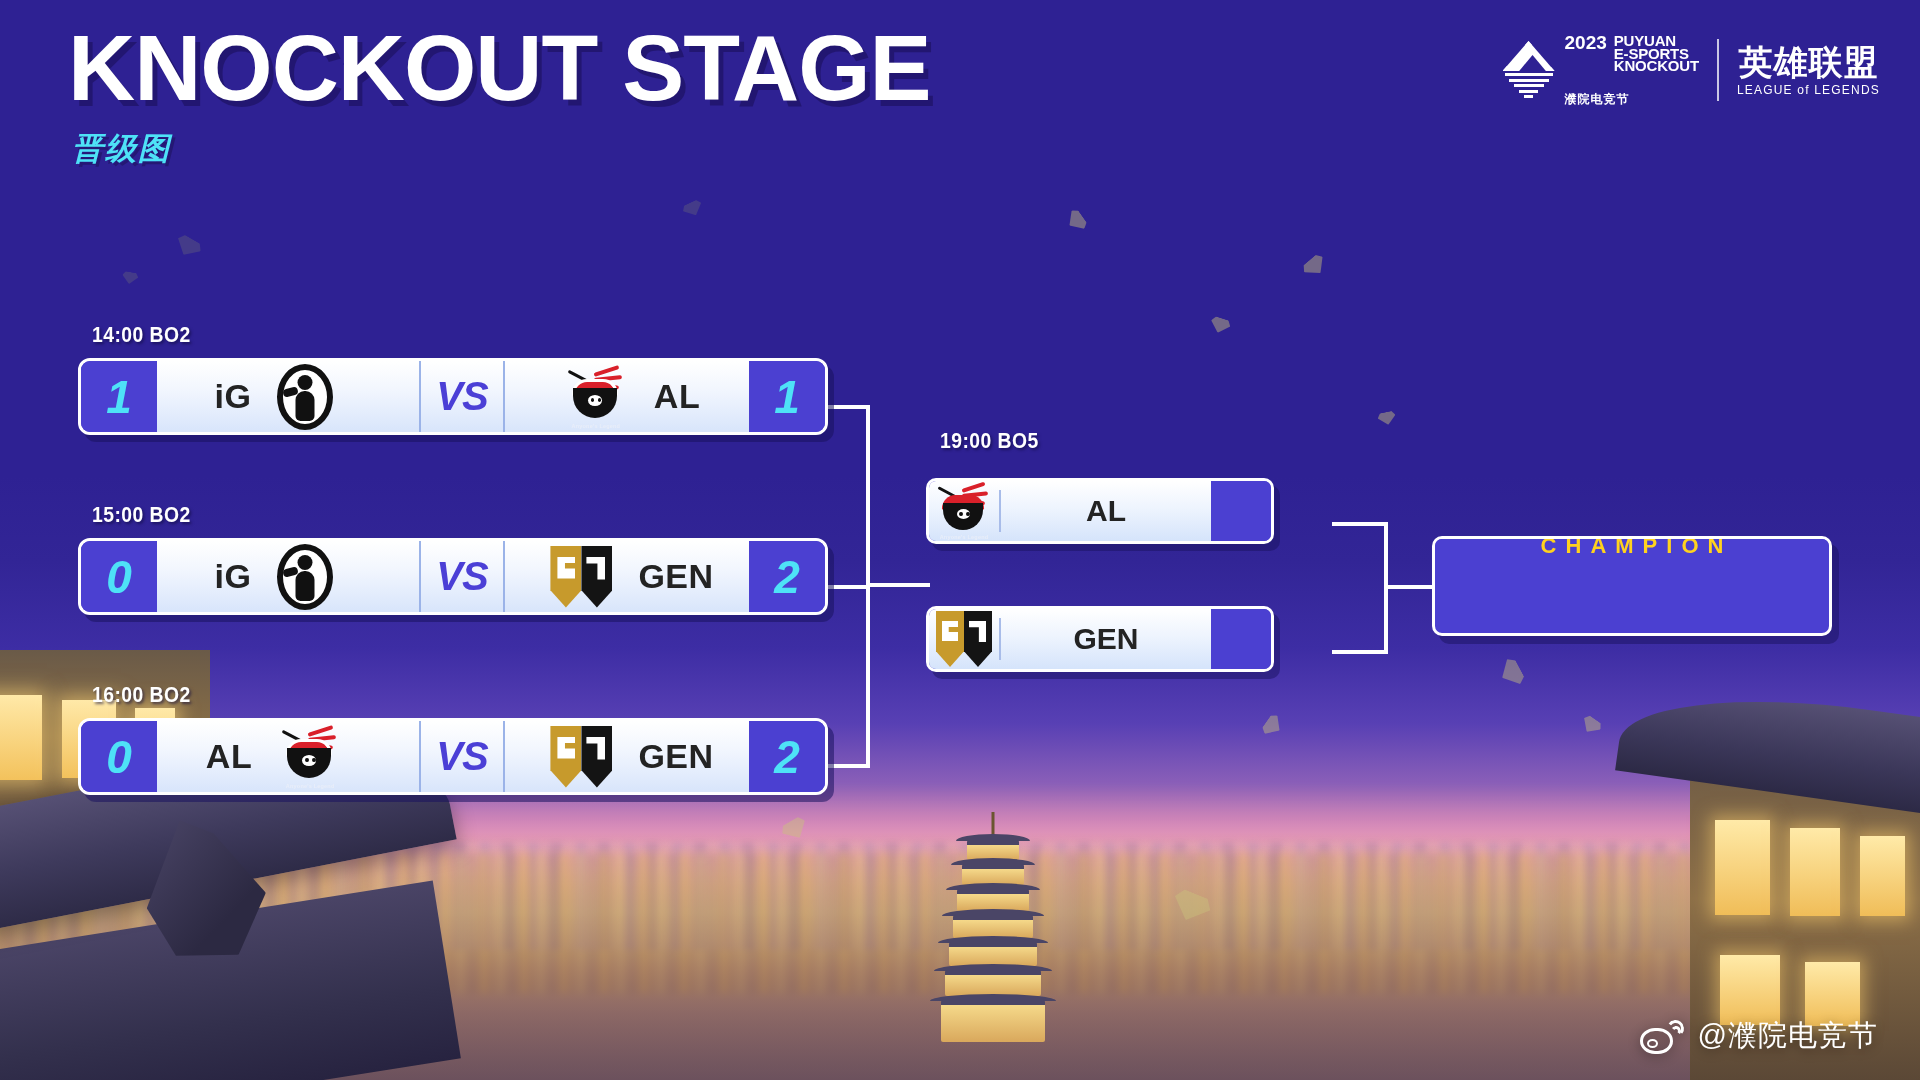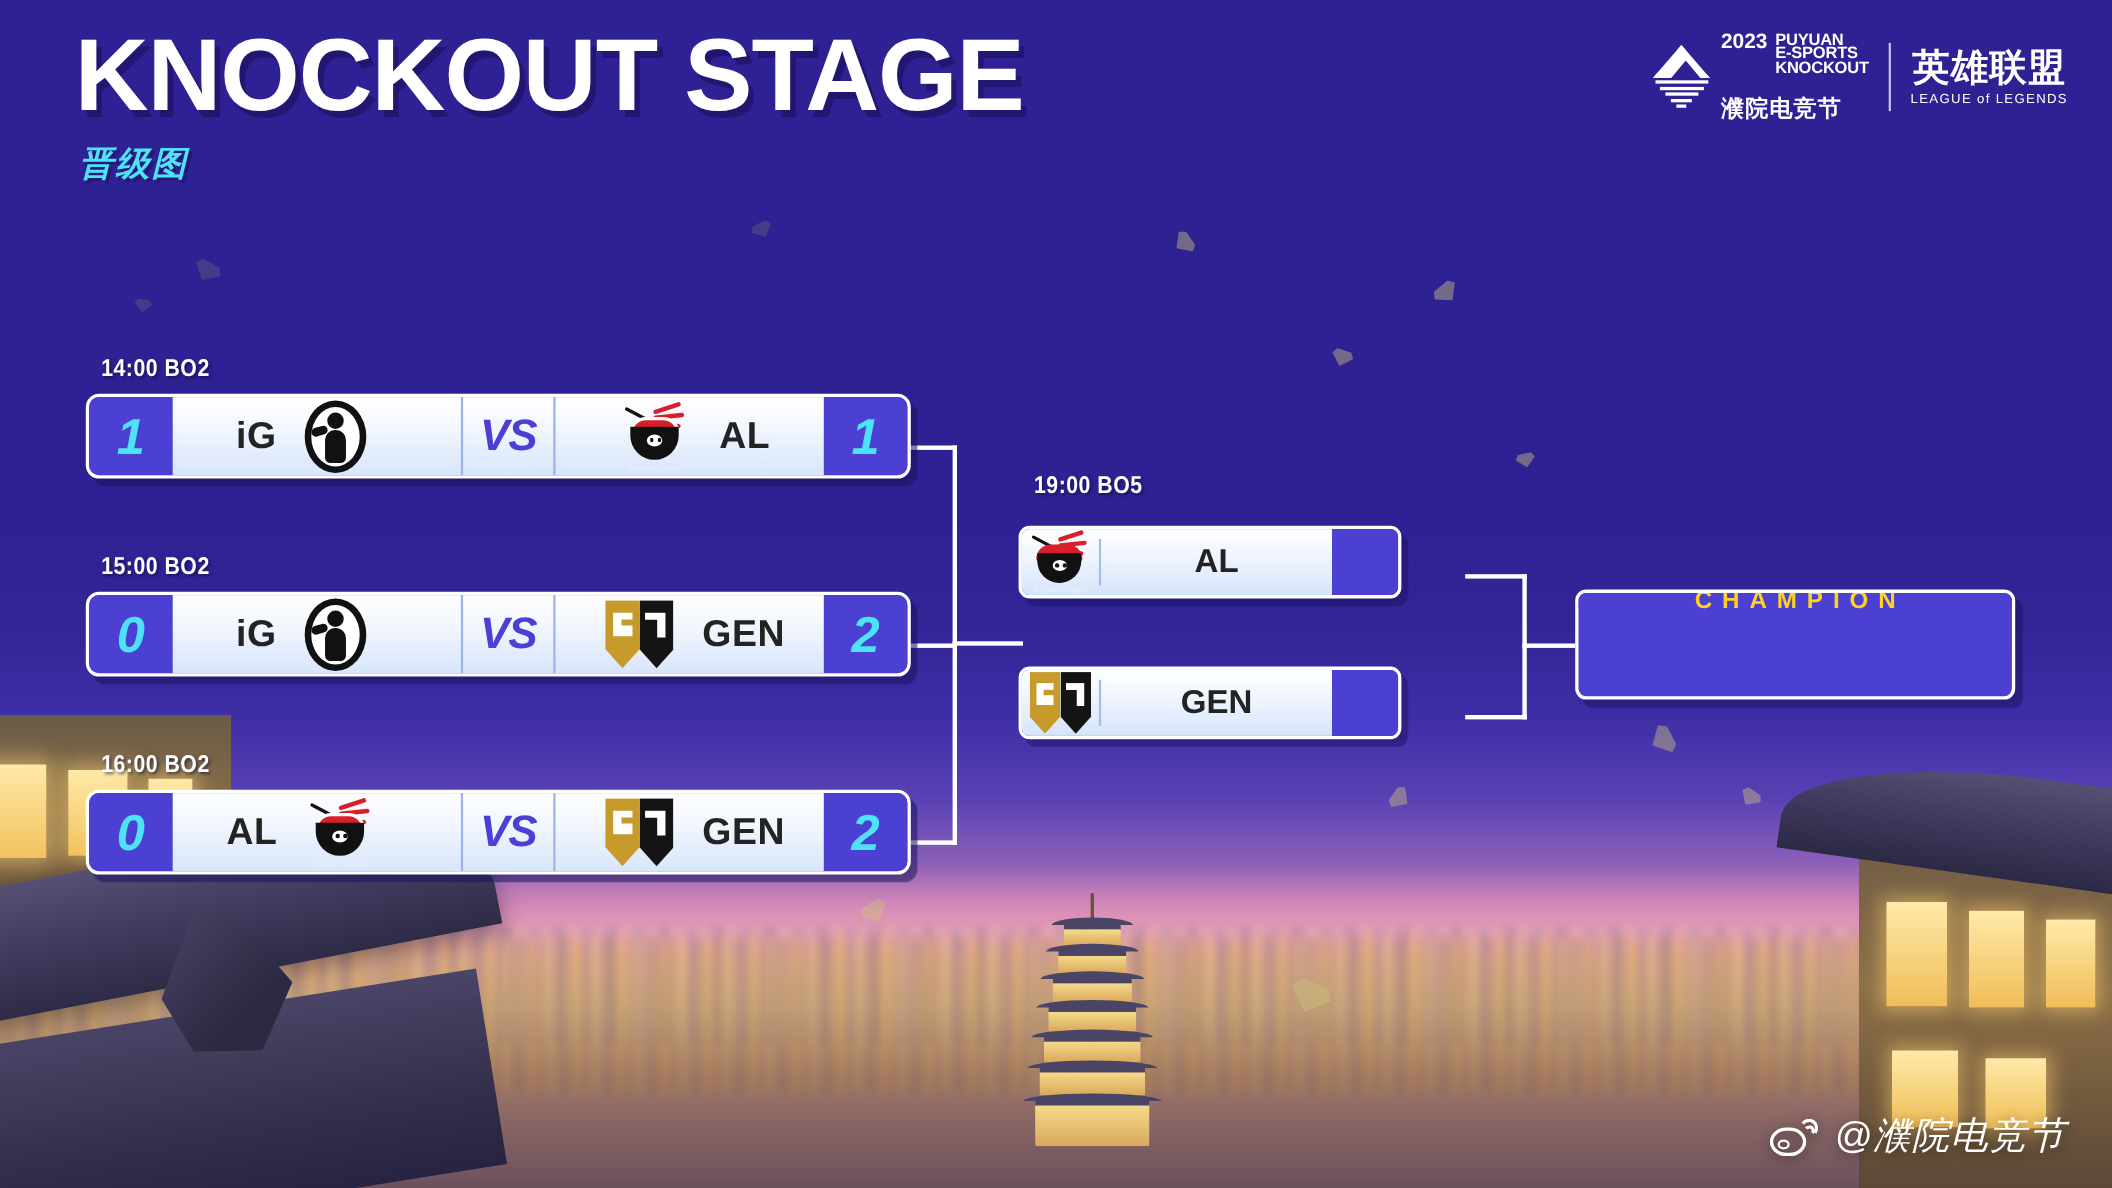--- a/index.html
+++ b/index.html
@@ -177,21 +177,21 @@
   .pyr-mark .bars span:nth-child(1){ width:48px; }
   .pyr-mark .bars span:nth-child(2){ width:40px; margin-left:4px; }
   .pyr-mark .bars span:nth-child(3){ width:30px; margin-left:9px; }
   .pyr-mark .bars span:nth-child(4){ width:19px; margin-left:14.5px; }
   .pyr-mark .bars span:nth-child(5){ width:9px; margin-left:19.5px; }
 
   .pyr-text { color:#fff; line-height:1; }
   .pyr-rowtop { display:flex; align-items:flex-start; gap:7px; }
   .pyr-year { font-size:19px; font-weight:bold; letter-spacing:0px; line-height:15px; }
   .pyr-en { font-size:15px; font-weight:bold; letter-spacing:-0.2px; line-height:12.5px; }
-  .pyr-cn { font-size:21px; font-weight:bold; letter-spacing:1px; margin-top:20px; }
+  .pyr-cn { font-size:12px; font-weight:bold; letter-spacing:1px; margin-top:20px; }
   .brand-sep { width:2px; height:62px; background:rgba(255,255,255,0.75); }
   .lol { color:#fff; text-align:center; line-height:1; }
   .lol-cn { font-size:34px; font-weight:bold; letter-spacing:1px; }
   .lol-en { font-size:12px; font-weight:normal; letter-spacing:1.2px; margin-top:5px; }
 
   
   .bracket { position:absolute; inset:0; }
 
   .time-label {
     position:absolute; color:#ffffff; font-size:22px; font-weight:bold;
@@ -384,21 +384,21 @@
     border:3.5px solid #fff; border-radius:50%;
     border-left-color:transparent; border-bottom-color:transparent;
     transform:rotate(-8deg);
   }
   .wb-icon .arc2 {
     position:absolute; right:3px; top:8px; width:10px; height:10px;
     border:3px solid #fff; border-radius:50%;
     border-left-color:transparent; border-bottom-color:transparent;
     transform:rotate(-8deg);
   }
-  .wm-text { font-size:34px; font-weight:500; letter-spacing:1px;font-style:italic; }
+  .wm-text { font-size:29px; font-weight:500; letter-spacing:1px; }
 </style>
 </head>
 <body>
 
 <div class="bg">
   <div class="bg-sky"></div>
   <div class="bg-horizon"></div>
   <div class="bg-city"></div>
   <div class="bg-lights"></div>
   <div class="bg-ground"></div>

